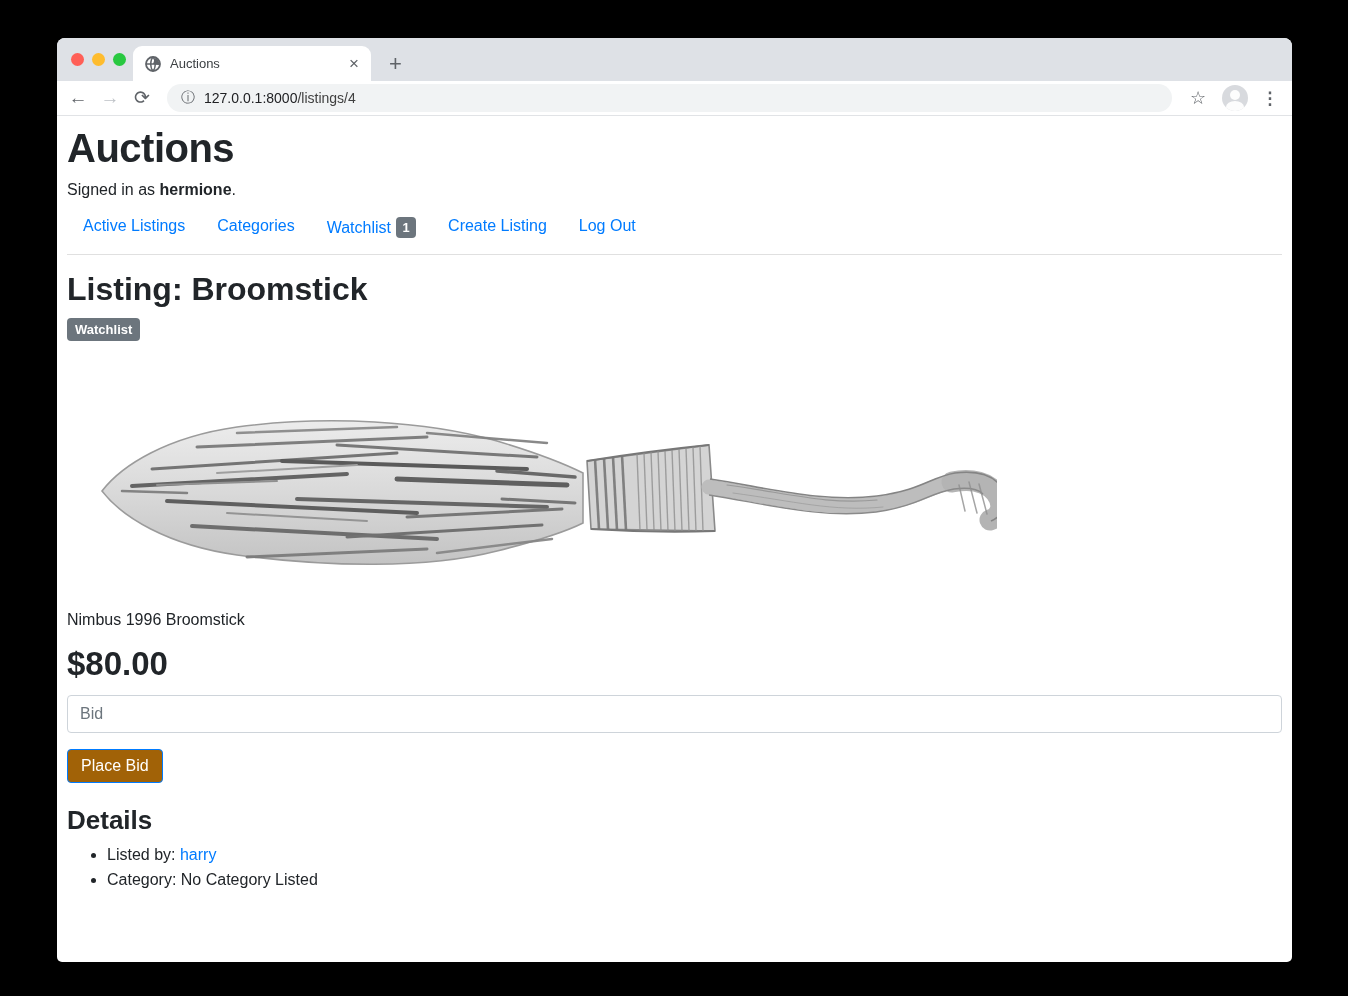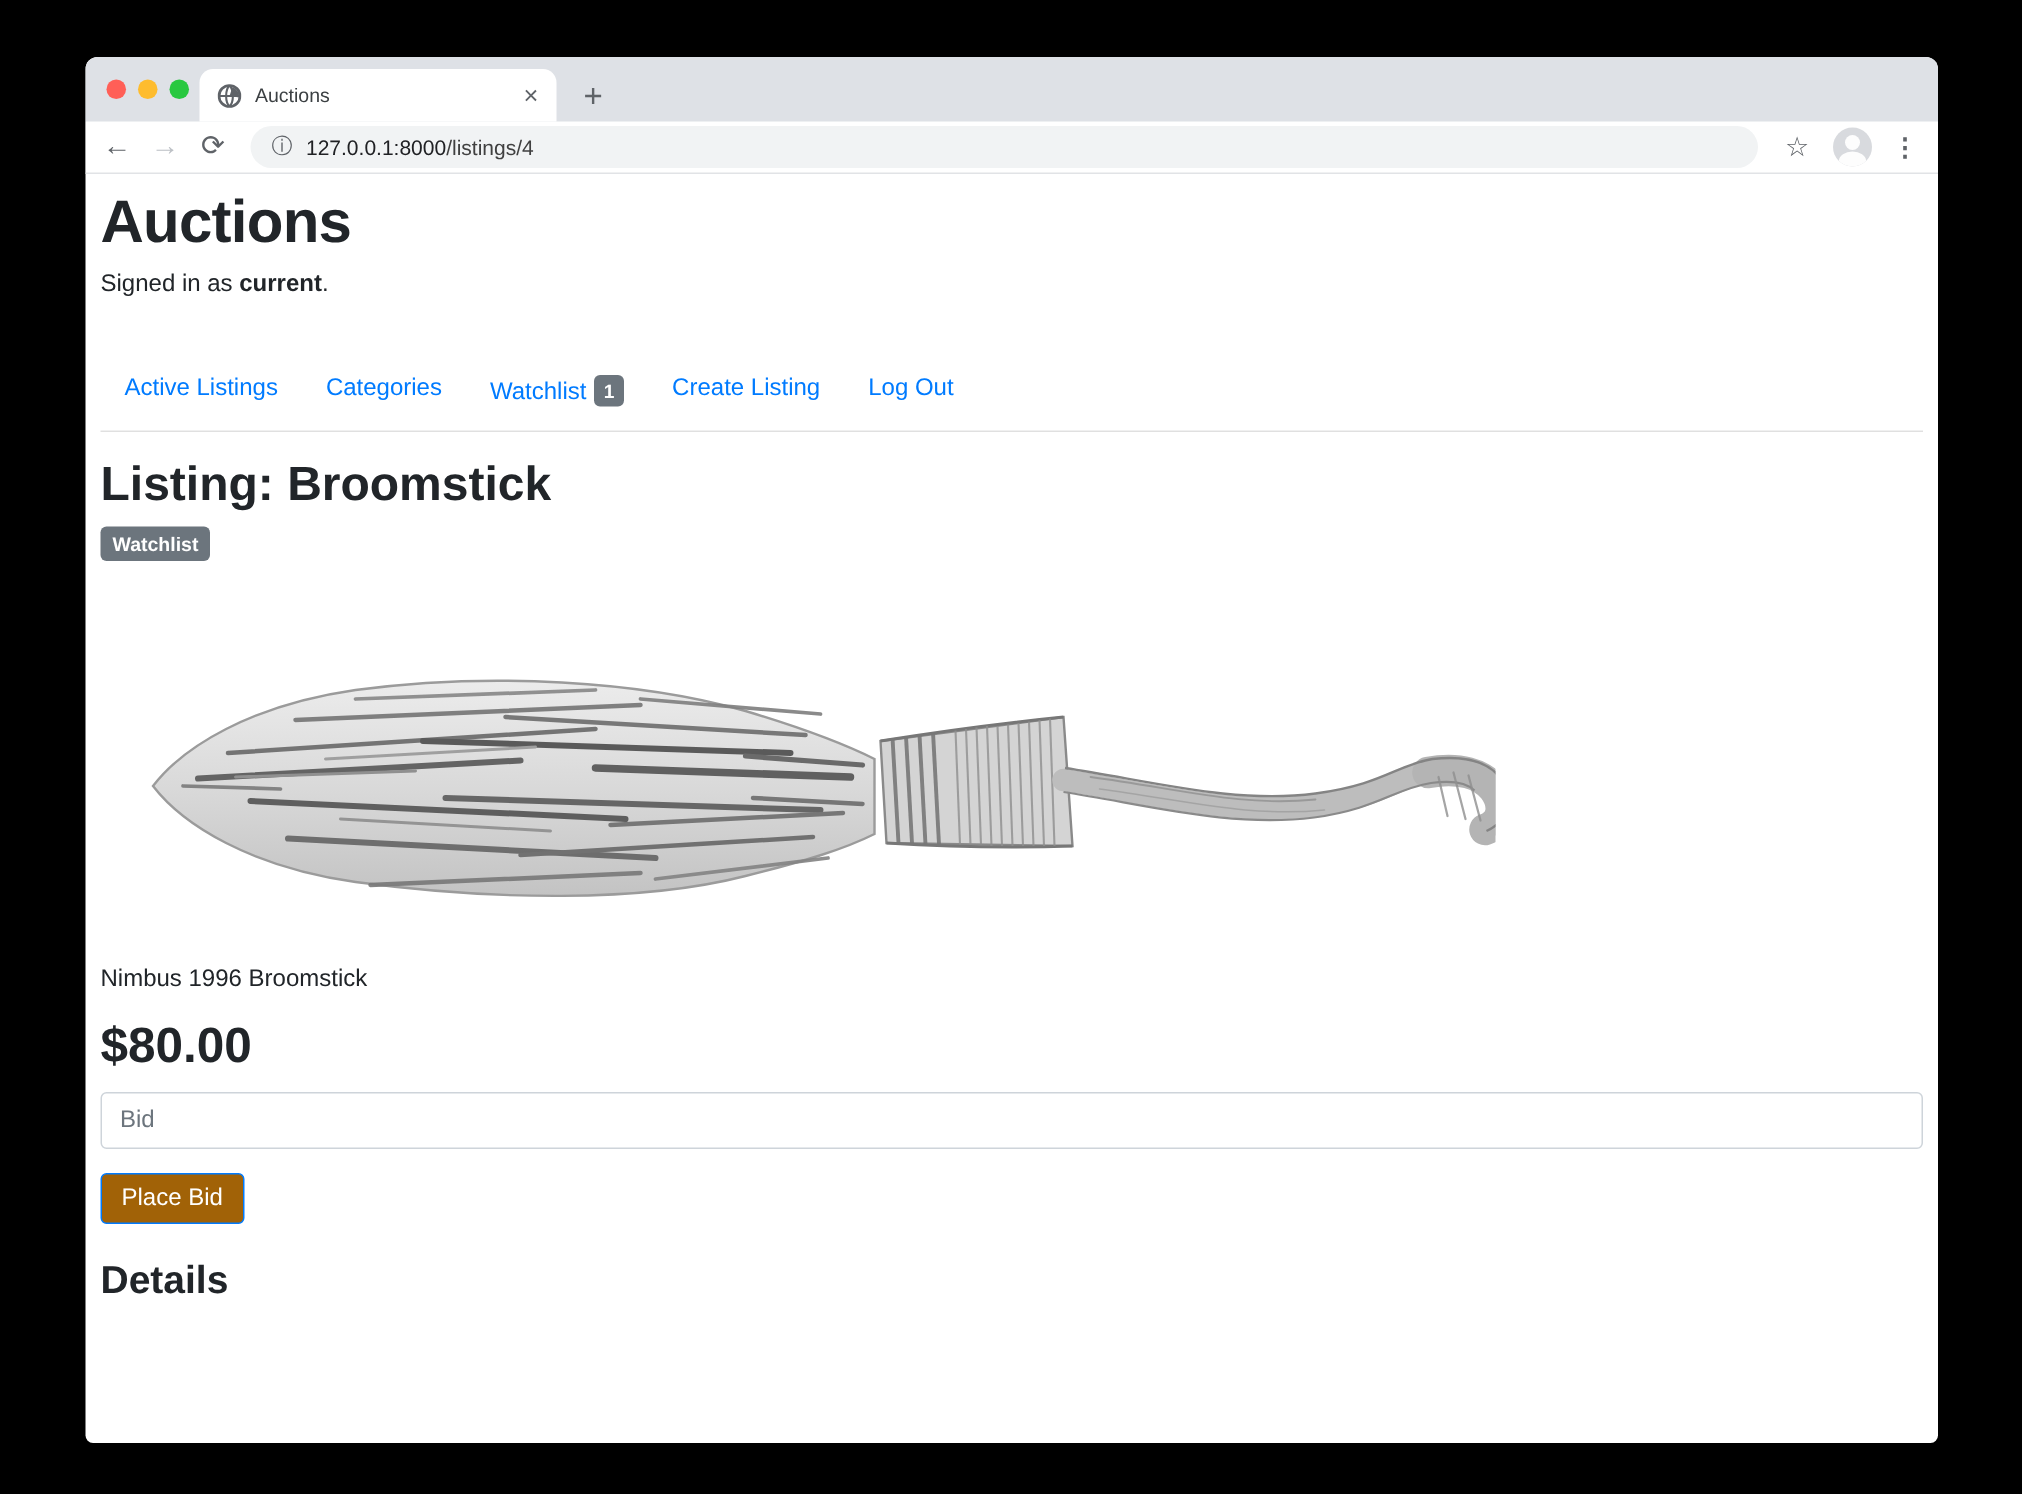--- a/index.html
+++ b/index.html
@@ -70,21 +70,21 @@
     height: 804px; overflow: hidden;
     padding: 10px 10px 0 10px;
     color: #212529;
   }
   h1.site-title { margin: 0 0 10px; font-size: 40px; font-weight: 700; letter-spacing: -0.5px; }
   p.signed-in { margin: 0 0 10px; font-size: 16px; }
   p.signed-in b { font-weight: 700; }
   nav.main-nav { display: flex; margin: 0 0 8px; }
   .nav-link {
     display: inline-block; padding: 8px 16px;
-    color: #007bff; font-size: 16px; text-decoration: none; margin-top: 33px;
+    color: #007bff; font-size: 16px; text-decoration: none;
   }
   .nav-badge {
     display: inline-block; margin-left: 5px;
     background: #6c757d; color: #fff;
     font-size: 12.8px; font-weight: 700;
     padding: 3px 6.5px; border-radius: 4px;
     vertical-align: 1px;
   }
   hr.rule { border: 0; border-top: 1px solid rgba(0,0,0,.12); margin: 2px 0 16px; }
   h2.listing-heading { margin: 0 0 10px; font-size: 32px; font-weight: 700; }
@@ -152,21 +152,21 @@
     <button class="avatar">
       <span class="head"></span>
       <span class="body"></span>
     </button>
     <button class="menu">⋮</button>
   </div>
 
   <div class="page">
     <h1 class="site-title">Auctions</h1>
 
-    <p class="signed-in"><span>Signed in as </span><b>current</b><span>.</span></p>
+    <p class="signed-in"><span>Signed in as </span><b>hermione</b><span>.</span></p>
 
     <nav class="main-nav">
       <a class="nav-link" href="#">Active Listings</a>
       <a class="nav-link" href="#">Categories</a>
       <a class="nav-link" href="#"><span>Watchlist</span><span class="nav-badge">1</span></a>
       <a class="nav-link" href="#">Create Listing</a>
       <a class="nav-link" href="#">Log Out</a>
     </nav>
 
     <hr class="rule">
@@ -248,14 +248,18 @@
 
     <p class="desc">Nimbus 1996 Broomstick</p>
     <h2 class="price">$80.00</h2>
 
     <div class="bid-form">
       <input class="bid-input" type="text" placeholder="Bid" style="">
     </div>
     <button class="place-bid">Place Bid</button>
 
     <h3 class="details-heading">Details</h3>
+    <ul class="details-list">
+      <li><span>Listed by: </span><a href="#">harry</a></li>
+      <li><span>Category: No Category Listed</span></li>
+    </ul>
   </div>
 </div>
 
 </body></html>

